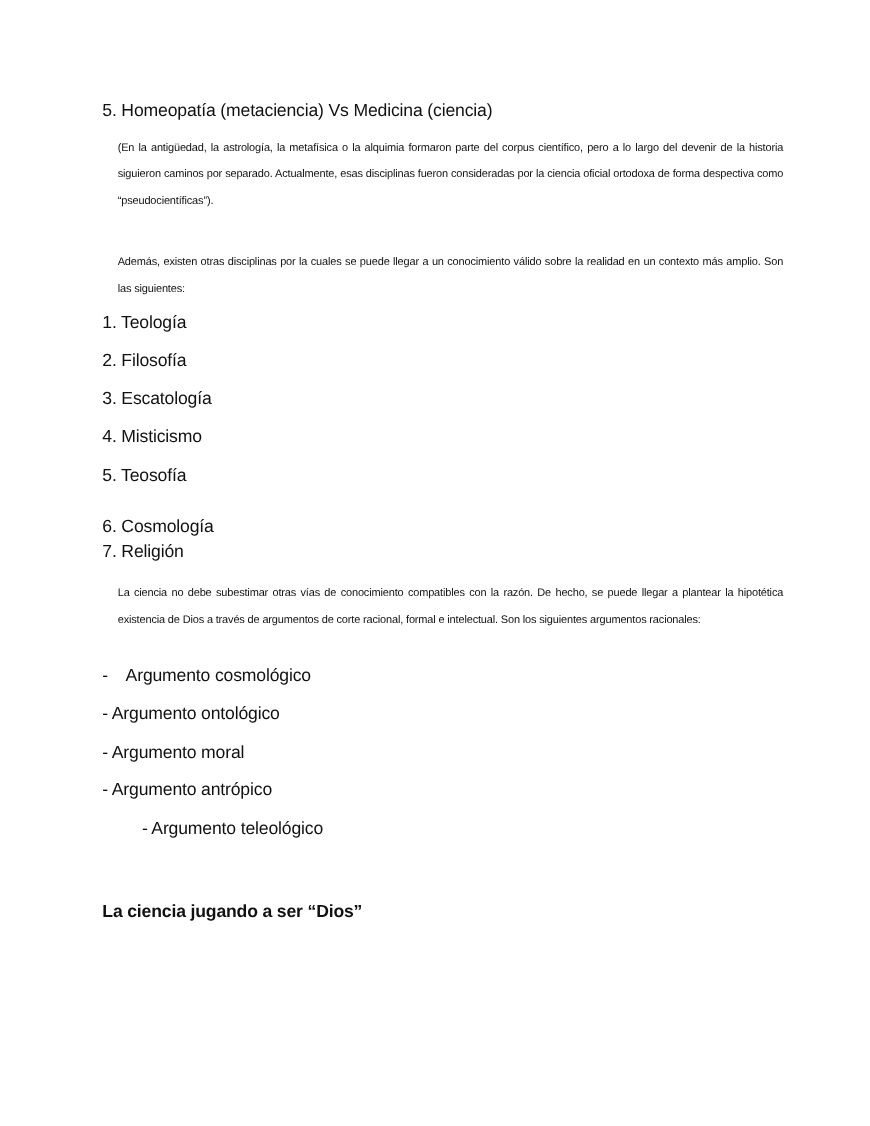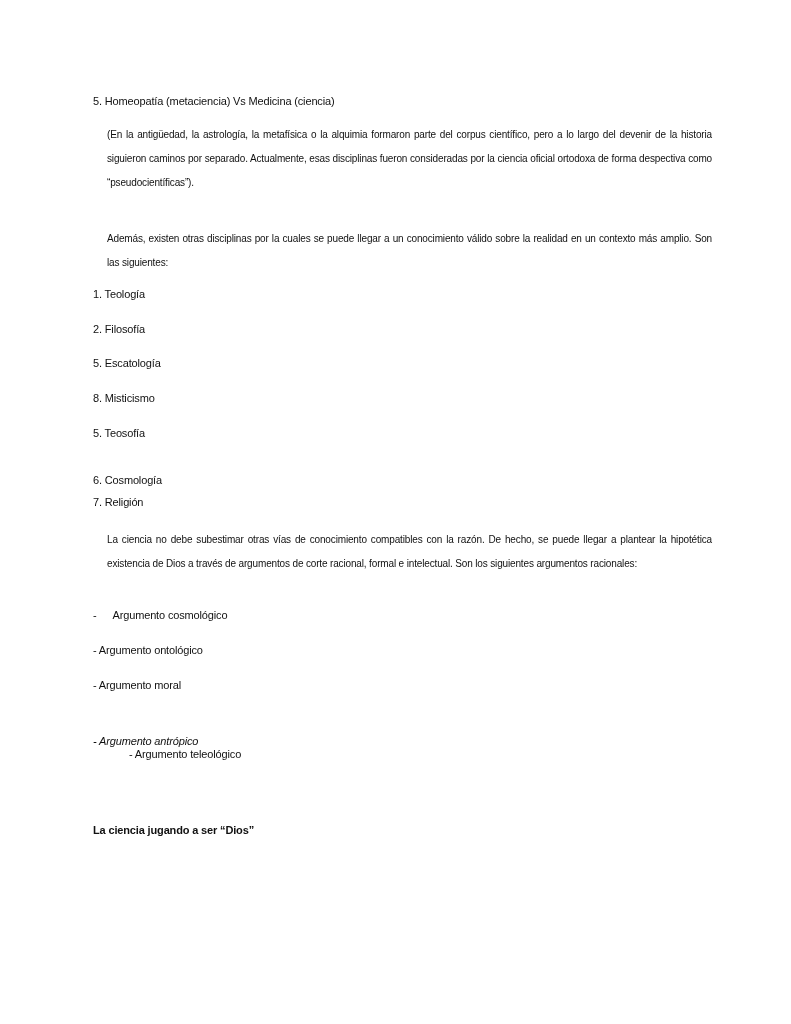--- a/index.html
+++ b/index.html
@@ -17,21 +17,21 @@
     }
     .page {
       position: absolute;
       left: 93px;
       top: 0;
       width: 605px;
     }
     .line {
       position: absolute;
       left: 0;
-      font-size: 11px;
+      font-size: 16px;
       line-height: 24px;
       white-space: nowrap;
       letter-spacing: -0.15px;
     }
     .para {
       position: absolute;
       left: 14px;
       width: 605px;
       font-size: 10px;
       line-height: 24px;
@@ -48,34 +48,34 @@
 
   <div class="line" style="top:89px;">5. Homeopatía (metaciencia) Vs Medicina (ciencia)</div>
 
   <div class="para" style="top:123px;">(En la antigüedad, la astrología, la metafísica o la alquimia formaron parte del corpus científico, pero a lo largo del devenir de la historia siguieron caminos por separado. Actualmente, esas disciplinas fueron consideradas por la ciencia oficial ortodoxa de forma despectiva como “pseudocientíficas”).</div>
 
   <div class="para" style="top:227px;">Además, existen otras disciplinas por la cuales se puede llegar a un conocimiento válido sobre la realidad en un contexto más amplio. Son las siguientes:</div>
 
   <div>
     <div class="line" style="top:282px;">1. Teología</div>
     <div class="line" style="top:317px;">2. Filosofía</div>
-    <div class="line" style="top:351px;">5. Escatología</div>
-    <div class="line" style="top:386px;">8. Misticismo</div>
+    <div class="line" style="top:351px;">3. Escatología</div>
+    <div class="line" style="top:386px;">4. Misticismo</div>
     <div class="line" style="top:421px;">5. Teosofía</div>
     <div class="line" style="top:468px;">6. Cosmología</div>
     <div class="line" style="top:490px;">7. Religión</div>
   </div>
 
   <div class="para" style="top:528px;">La ciencia no debe subestimar otras vías de conocimiento compatibles con la razón. De hecho, se puede llegar a plantear la hipotética existencia de Dios a través de argumentos de corte racional, formal e intelectual. Son los siguientes argumentos racionales:</div>
 
   <div>
     <div class="line" style="top:603px;">
       <span>-</span><span class="dash-gap"></span><span>Argumento cosmológico</span>
     </div>
     <div class="line" style="top:638px;text-align:center;">- Argumento ontológico</div>
     <div class="line" style="top:673px;">- Argumento moral</div>
-    <div class="line" style="top:729px;font-style:italic;">- Argumento antrópico</div>
+    <div class="line" style="top:707px;">- Argumento antrópico</div>
     <div class="line" style="top:742px;margin-left:36px;">- Argumento teleológico</div>
   </div>
 
   <div class="line bold" style="top:818px;">La ciencia jugando a ser “Dios”</div>
 
 </div>
 
 </body></html>

